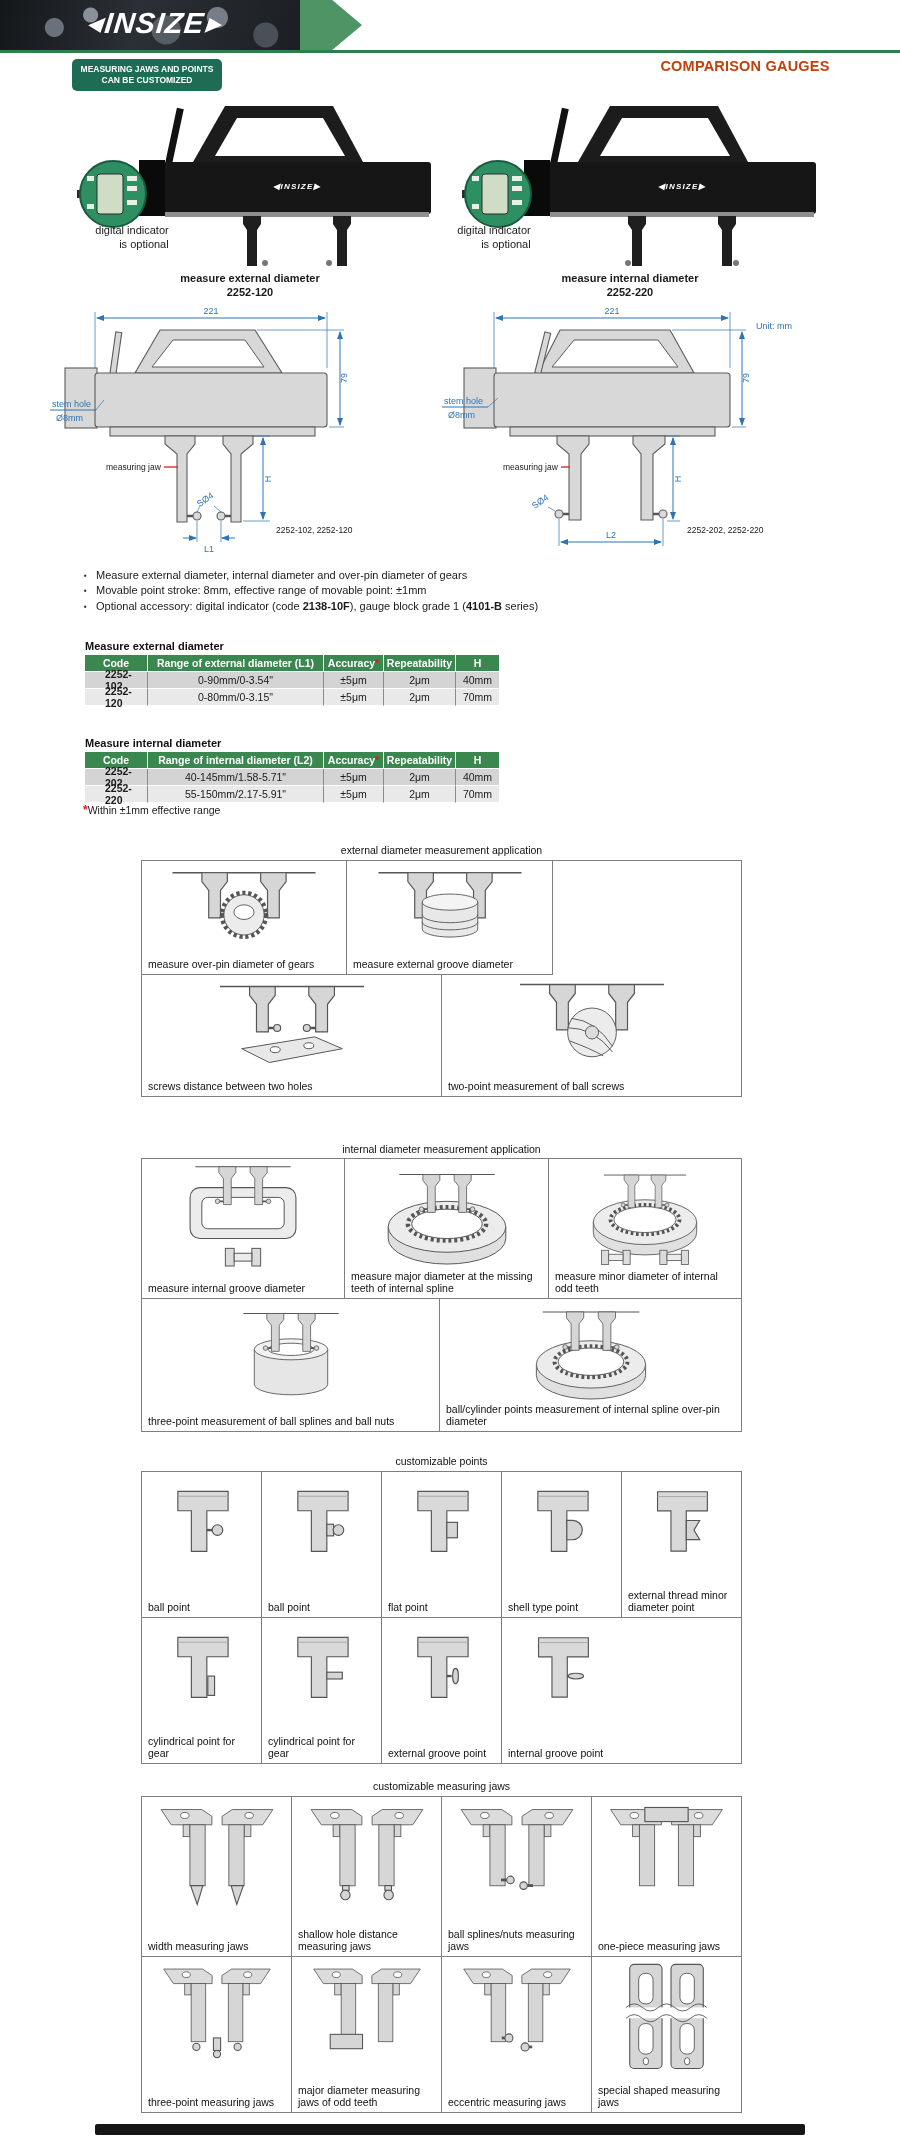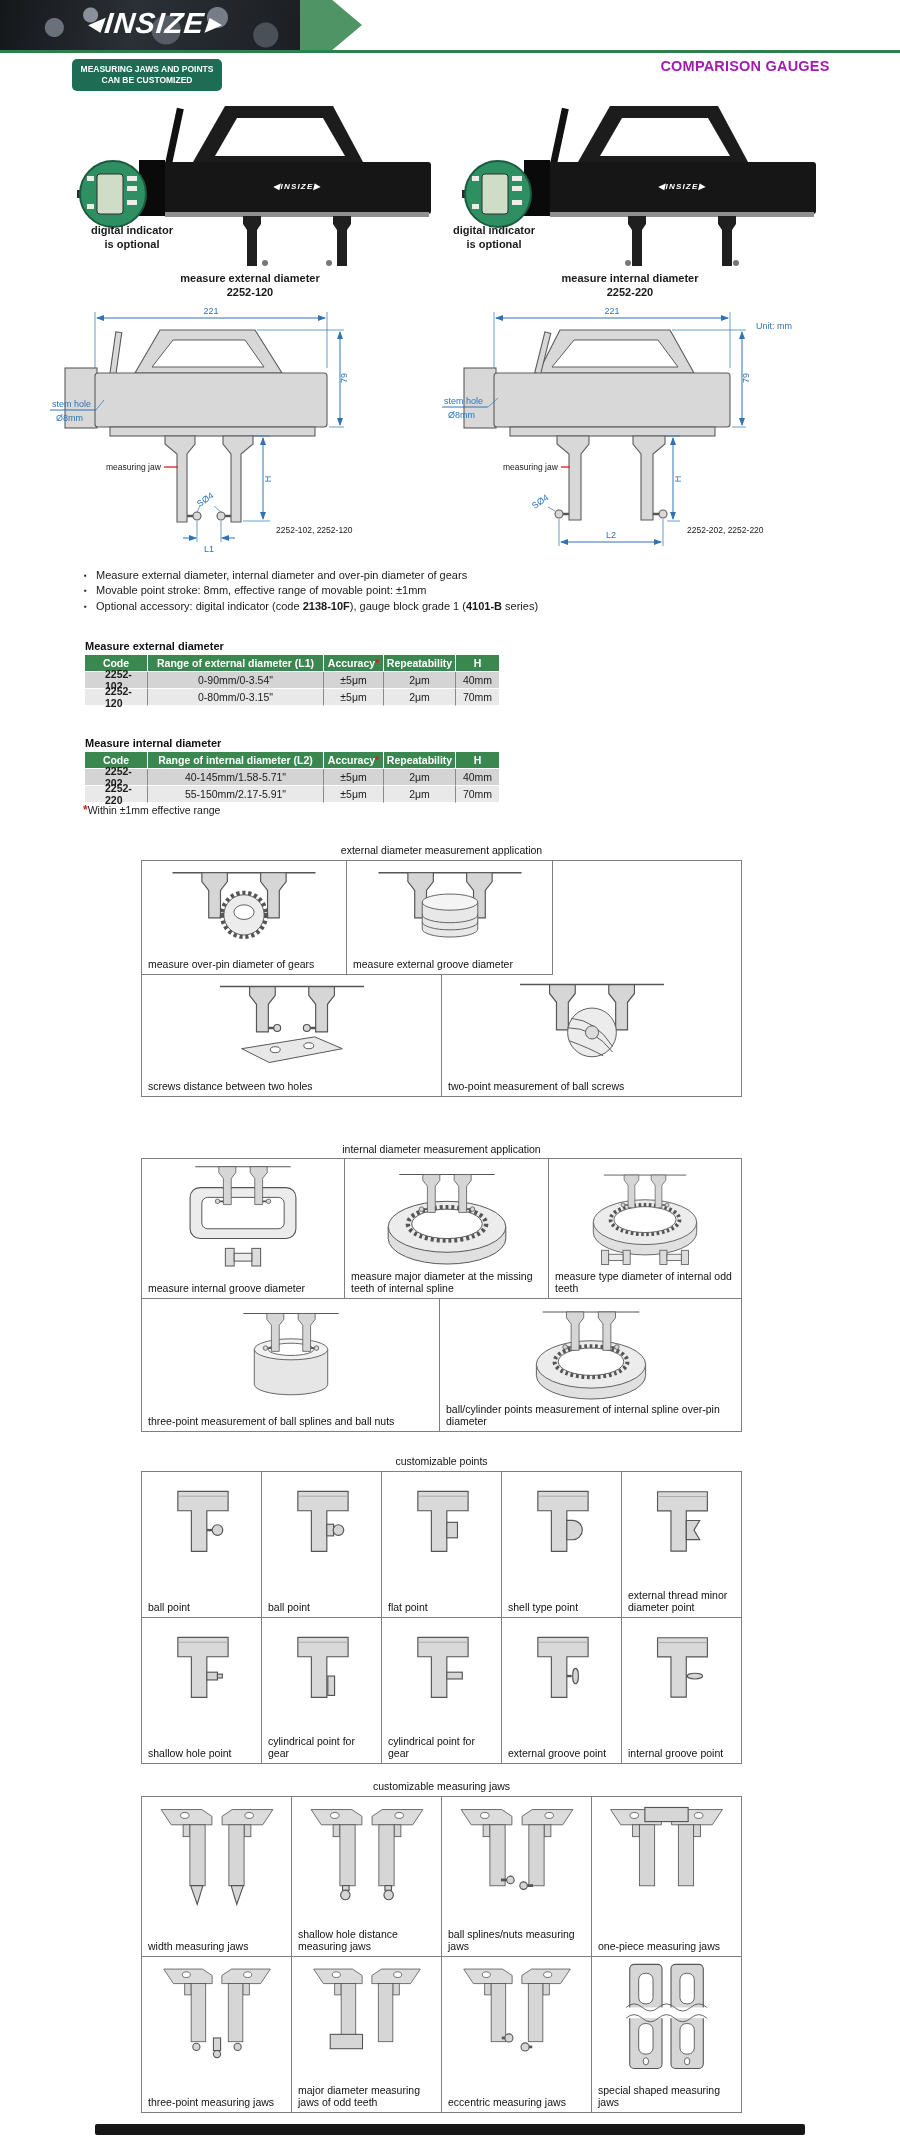--- a/index.html
+++ b/index.html
@@ -13,28 +13,28 @@
       radial-gradient(circle at 55% 60%, #565c64 0 14px, transparent 15px),
       radial-gradient(circle at 72% 35%, #767d86 0 10px, transparent 11px),
       radial-gradient(circle at 88% 70%, #4a5058 0 12px, transparent 13px),
       linear-gradient(100deg,#14171a 0%,#2b3036 45%,#1b1f23 100%);}
   .hdr-arrow{left:300px;top:0;width:62px;height:50px;background:#4e9464;
     clip-path:polygon(0 0,52% 0,100% 50%,52% 100%,0 100%);}
   .hdr-line{left:0;top:50px;width:900px;height:2.5px;background:#2e8049;}
   .logo{left:88px;top:7px;color:#fff;font-weight:bold;font-style:italic;letter-spacing:1px;
     display:flex;align-items:center;gap:2px;transform:skewX(-6deg);}
   .logo .nm{font-size:29px;} .logo .aw{font-size:18px;}
-  .page-title{left:640px;top:58px;width:210px;text-align:center;font-size:14.5px;font-weight:bold;color:#a21caf;letter-spacing:.2px;}
+  .page-title{left:640px;top:58px;width:210px;text-align:center;font-size:14.5px;font-weight:bold;color:#c2410c;letter-spacing:.2px;}
   .badge{left:72px;top:59px;width:150px;height:32px;background:#1e6c54;border-radius:5px;
     color:#fff;font-size:8.5px;font-weight:bold;text-align:center;line-height:11px;
     display:flex;flex-direction:column;justify-content:center;}
   
   .photo-svg{width:380px;height:168px;}
   .body-logo{color:#fff;font-style:italic;font-weight:bold;font-size:8px;letter-spacing:1.2px;transform:translateX(-50%);}
-  .note{transform:translateX(-50%);text-align:center;font-size:11px;font-weight:bold;line-height:13.5px;}
+  .note{transform:translateX(-50%);text-align:right;font-size:11px;font-weight:normal;line-height:13.5px;}
   .pcap{transform:translateX(-50%);text-align:center;font-size:11px;font-weight:bold;line-height:14px;}
   
   .tdraw text{font-family:"Liberation Sans",sans-serif;}
   .part{fill:#d8d8d8;stroke:#5c5c5c;stroke-width:1.1;}
   .hole{fill:#fff;stroke:#5c5c5c;stroke-width:1;}
   .dim{stroke:#2e74b5;stroke-width:1;fill:none;}
   .dimx{stroke:#2e74b5;stroke-width:.7;fill:none;}
   .dimt{fill:#2e74b5;font-size:9px;}
   .lblt{fill:#1a1a1a;font-size:8.5px;}
   .redl{stroke:#d21f1f;stroke-width:1.3;}
@@ -442,21 +442,21 @@
         </svg>
         <div class="cell-cap">measure major diameter at the missing teeth of internal spline</div>
       </div>
       <div class="cell bb last">
         <svg class="art" width="188" height="112" viewBox="0 0 200 112">
           <use href="#ring" x="40" y="34" width="120" height="66"></use>
           <use href="#jawsout" x="55" y="0" width="90" height="72"></use>
           <use href="#spool" x="52" y="88" width="34" height="22"></use>
           <use href="#spool" x="114" y="88" width="34" height="22"></use>
         </svg>
-        <div class="cell-cap">measure type diameter of internal odd teeth</div>
+        <div class="cell-cap">measure minor diameter of internal odd teeth</div>
       </div>
     </div>
     <div class="grow" style="grid-template-columns:298px 301px;height:132px">
       <div class="cell">
         <svg class="art" width="294" height="104" viewBox="0 0 300 104">
           <use href="#cup" x="102" y="34" width="96" height="66"></use>
           <use href="#jawsout" x="100" y="0" width="100" height="78"></use>
         </svg>
         <div class="cell-cap">three-point measurement of ball splines and ball nuts</div>
       </div>
@@ -505,28 +505,20 @@
       </div>
       <div class="cell bb last">
         <svg class="art" width="115" height="116" viewBox="0 0 120 120">
           <use href="#hook" x="15" y="8" width="90" height="90"></use>
           <polygon class="ip" points="65,48 79,48 73,58 79,68 65,68"></polygon>
         </svg>
         <div class="cell-cap">external thread minor diameter point</div>
       </div>
     </div>
     <div class="grow" style="grid-template-columns:120px 120px 120px 120px 119px;height:145px">
-      <div class="cell">
-        <svg class="art" width="116" height="116" viewBox="0 0 120 120">
-          <use href="#hook" x="15" y="8" width="90" height="90"></use>
-          <rect class="ip" x="65" y="54" width="11" height="8"></rect>
-            <rect class="ip" x="76" y="56" width="5" height="4"></rect>
-        </svg>
-        <div class="cell-cap">shallow hole point</div>
-      </div>
       <div class="cell">
         <svg class="art" width="116" height="116" viewBox="0 0 120 120">
           <use href="#hook" x="15" y="8" width="90" height="90"></use>
           <rect class="ip" x="66" y="58" width="7" height="20"></rect>
         </svg>
         <div class="cell-cap">cylindrical point for gear</div>
       </div>
       <div class="cell">
         <svg class="art" width="116" height="116" viewBox="0 0 120 120">
           <use href="#hook" x="15" y="8" width="90" height="90"></use>

